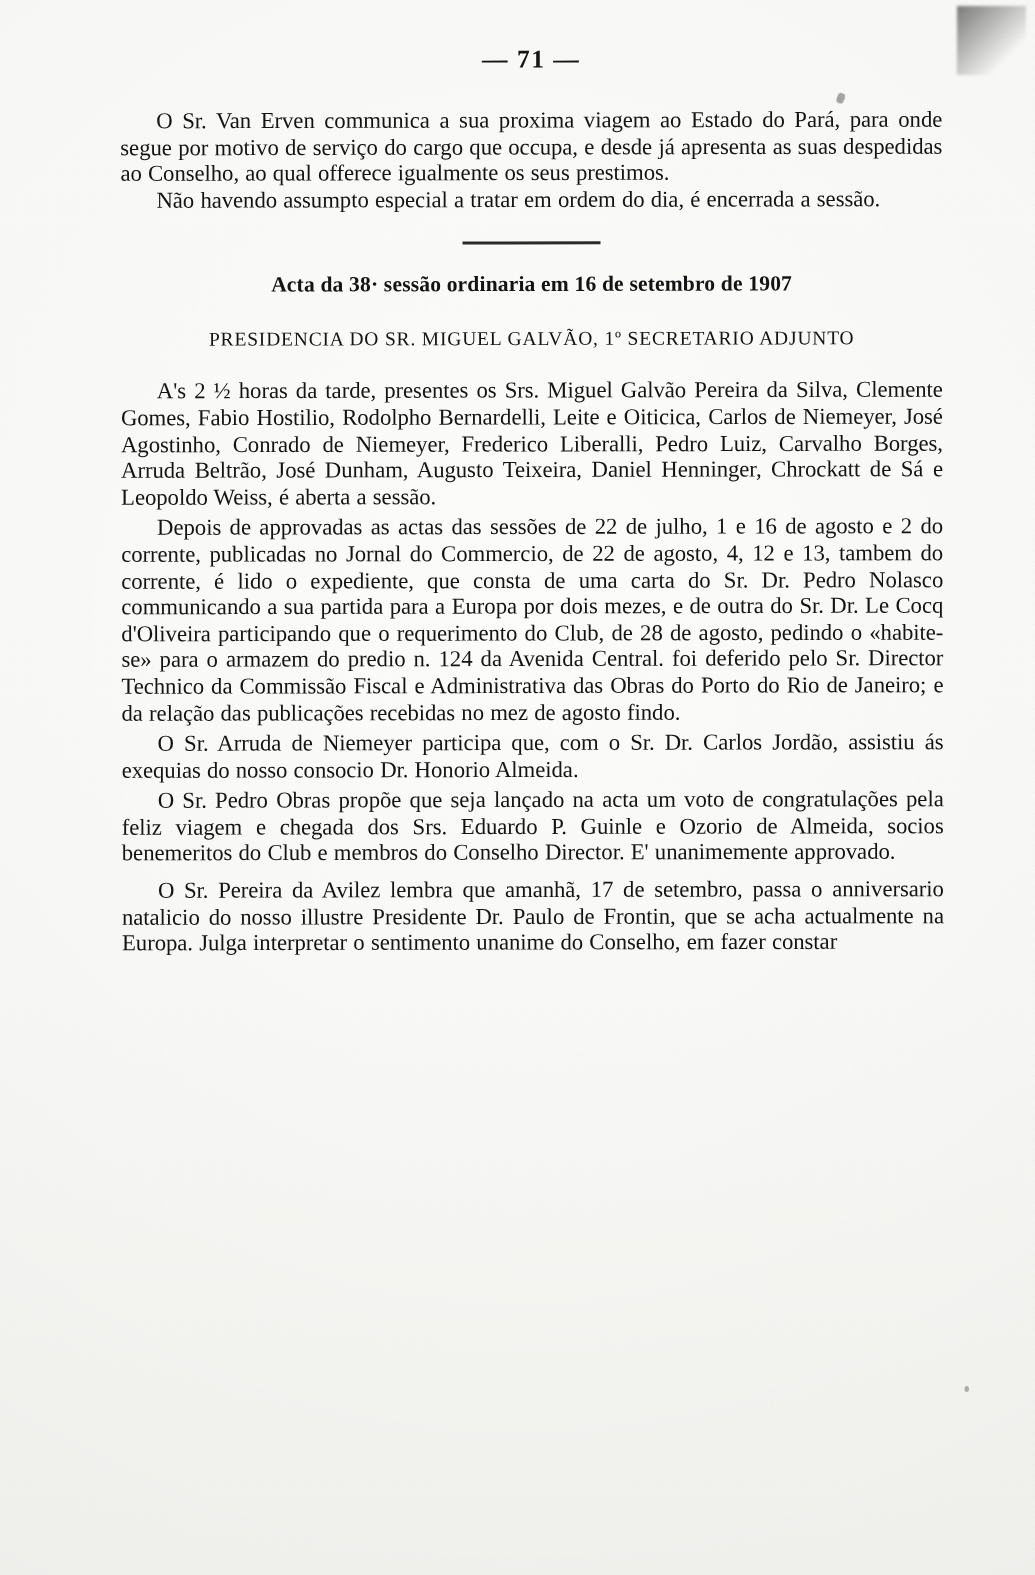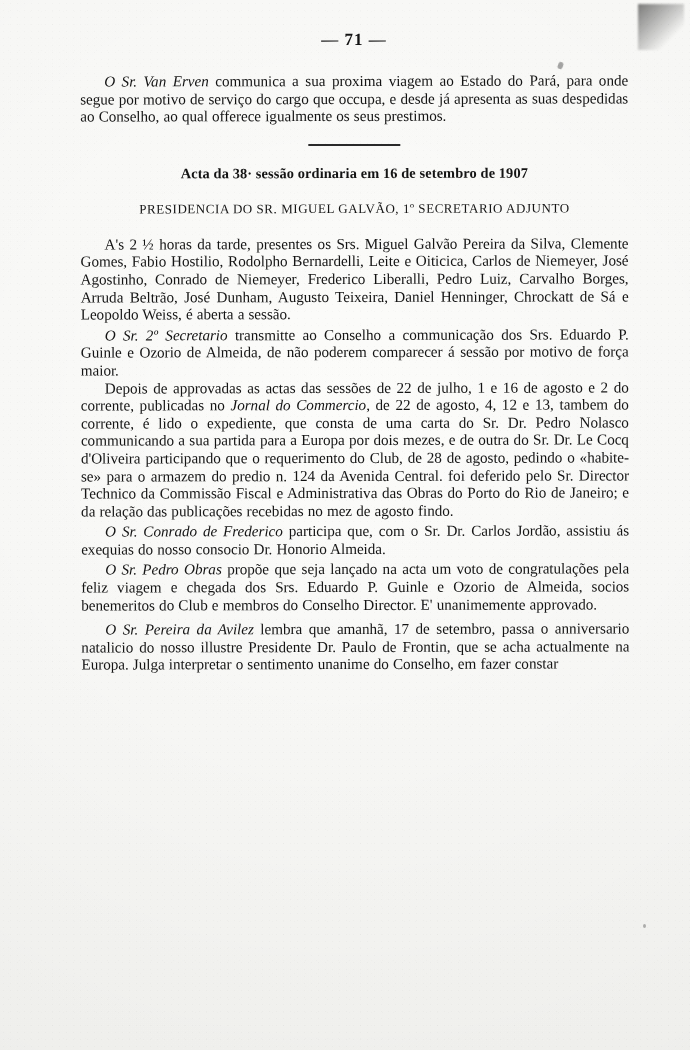--- a/index.html
+++ b/index.html
@@ -80,21 +80,21 @@
     line-height: 17.6px;
     text-align: justify;
     margin: 0 0 0 0;
     text-indent: 0;
     letter-spacing: -0.05px;
     word-spacing: .4px;
   }
   p.indent {
     text-indent: 24px;
   }
-  .it { font-style: italic; }
+  .it { }
   .divider {
     width: 92px;
     height: 2px;
     background: #2a2a2a;
     margin: 19px auto 19px auto;
   }
   .acta-title {
     text-align: center;
     font-size: 14.4px;
     font-weight: bold;
@@ -127,45 +127,45 @@
 <div class="content skew">
 
   <div class="folio">— 71 —</div>
 
 
   <p class="body indent">
     <span class="it">O Sr. Van Erven</span><span> communica a sua proxima viagem ao Estado do Pará, para onde segue por motivo de serviço do cargo que occupa, e desde já apresenta as suas despedidas ao Conselho, ao qual offerece igualmente os seus prestimos.</span>
   </p>
 
 
+  <p class="body indent">
+    <span>Não havendo assumpto especial a tratar em ordem do dia, é encerrada a sessão.</span>
+  </p>
 
   <div class="divider"></div>
 
   <div class="acta-title">Acta da 38· sessão ordinaria em 16 de setembro de 1907</div>
 
   <div class="presidencia">PRESIDENCIA DO SR. MIGUEL GALVÃO, 1º SECRETARIO ADJUNTO</div>
 
   <p class="body indent">
     <span>A's 2 ½ horas da tarde, presentes os Srs. Miguel Galvão Pereira da Silva, Clemente Gomes, Fabio Hostilio, Rodolpho Bernardelli, Leite e Oiticica, Carlos de Niemeyer, José Agostinho, Conrado de Niemeyer, Frederico Liberalli, Pedro Luiz, Carvalho Borges, Arruda Beltrão, José Dunham, Augusto Teixeira, Daniel Henninger, Chrockatt de Sá e Leopoldo Weiss, é aberta a sessão.</span>
   </p>
 
   <div class="gap-sm"></div>
 
-  <p class="body indent">
-    <span class="it">O Sr. 2º Secretario</span><span> transmitte ao Conselho a communicação dos Srs. Eduardo P. Guinle e Ozorio de Almeida, de não poderem comparecer á sessão por motivo de força maior.</span>
-  </p>
 
   <p class="body indent">
     <span>Depois de approvadas as actas das sessões de 22 de julho, 1 e 16 de agosto e 2 do corrente, publicadas no <span class="it">Jornal do Commercio</span>, de 22 de agosto, 4, 12 e 13, tambem do corrente, é lido o expediente, que consta de uma carta do Sr. Dr. Pedro Nolasco communicando a sua partida para a Europa por dois mezes, e de outra do Sr. Dr. Le Cocq d'Oliveira participando que o requerimento do Club, de 28 de agosto, pedindo o «habite-se» para o armazem do predio n. 124 da Avenida Central. foi deferido pelo Sr. Director Technico da Commissão Fiscal e Administrativa das Obras do Porto do Rio de Janeiro; e da relação das publicações recebidas no mez de agosto findo.</span>
   </p>
 
   <div class="gap-sm"></div>
 
   <p class="body indent">
-    <span class="it">O Sr. Conrado de Frederico</span><span> participa que, com o Sr. Dr. Carlos Jordão, assistiu ás exequias do nosso consocio Dr. Honorio Almeida.</span>
+    <span class="it">O Sr. Arruda de Niemeyer</span><span> participa que, com o Sr. Dr. Carlos Jordão, assistiu ás exequias do nosso consocio Dr. Honorio Almeida.</span>
   </p>
 
   <div class="gap-sm"></div>
 
   <p class="body indent">
     <span class="it">O Sr. Pedro Obras</span><span> propõe que seja lançado na acta um voto de congratulações pela feliz viagem e chegada dos Srs. Eduardo P. Guinle e Ozorio de Almeida, socios benemeritos do Club e membros do Conselho Director. E' unanimemente approvado.</span>
   </p>
 
   <div class="gap-md"></div>
 

